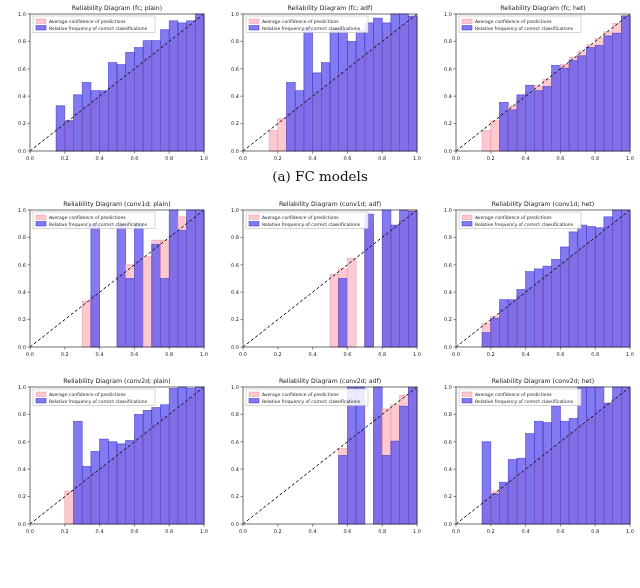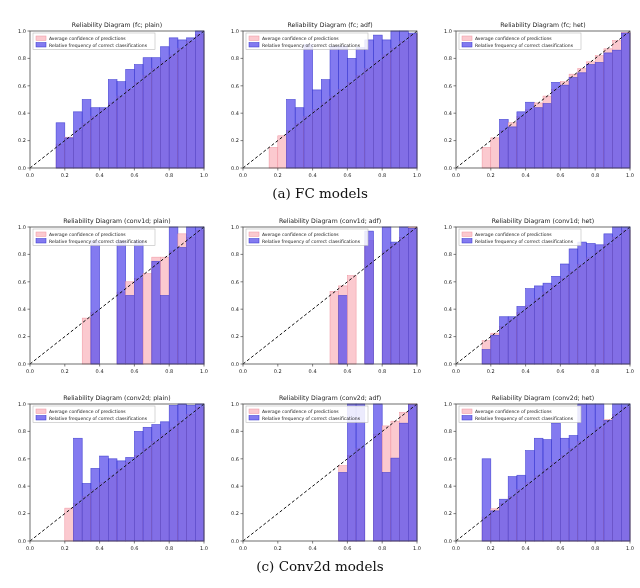--- a/index.html
+++ b/index.html
@@ -1,17 +1,17 @@
 <!DOCTYPE html>
 <html><head>
 <meta charset="utf-8">
 <style>
   html,body{margin:0;padding:0;background:#ffffff;}
   body{width:640px;height:588px;font-family:"DejaVu Sans","Liberation Sans",sans-serif;}
-  .page{width:640px;padding-top:19px;}
+  .page{width:640px;padding-top:2px;}
   .fig-section{margin-bottom:13px;}
   .fig-row{display:flex;}
   .subplot{width:213px;height:164px;}
   .subplot svg{display:block;}
   .caption{text-align:center;font-family:"DejaVu Serif","Liberation Serif",serif;
            font-size:13.5px;color:#111;margin-top:2px;height:17px;line-height:17px;}
 </style>
 </head>
 <body>
 
@@ -651,16 +651,15 @@
             <g font-size="4.5" fill="#1a1a1a" font-family="&quot;DejaVu Sans&quot;,&quot;Liberation Sans&quot;,sans-serif">
               <rect x="33" y="14" width="122" height="16.5" fill="#ffffff" fill-opacity="0.85" stroke="#bbbbbb" stroke-width="0.6"></rect>
               <rect x="36" y="17" width="10" height="4.5" fill="#fbc9cf" stroke="#f0939f" stroke-width="0.5"></rect>
               <text x="49" y="21">Average confidence of predictions</text>
               <rect x="36" y="23.5" width="10" height="4.5" fill="#6054ec" fill-opacity="0.78" stroke="#3232cc" stroke-width="0.5"></rect>
               <text x="49" y="27.5">Relative frequency of correct classifications</text>
             </g>
           </svg>
         </div>
     </div>
-    <div class="caption">(c) Conv2d models</div>
   </div>
 
 </div>
 
 </body></html>

